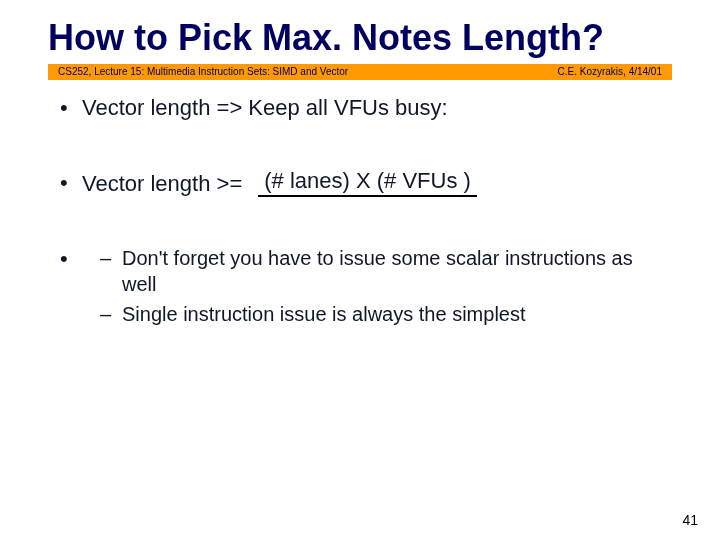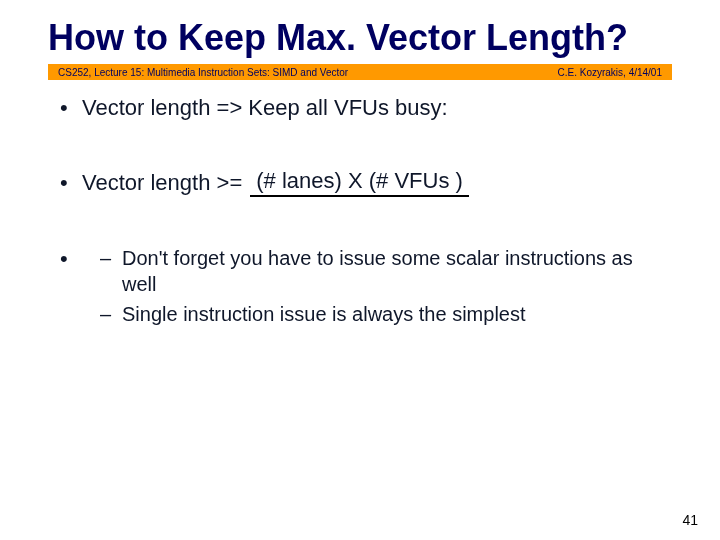--- a/index.html
+++ b/index.html
@@ -20,21 +20,21 @@
   .title {
     font-size: 36px;
     font-weight: bold;
     color: #000060;
     padding: 18px 36px 6px 48px;
     line-height: 1.1;
   }
   .bar {
     display: flex;
     justify-content: space-between;
-    align-items: flex-end;
+    align-items: center;
     background: #ff9900;
     color: #000060;
     font-size: 10px;
     padding: 2px 10px 2px 10px;
     margin: 0 48px 0 48px;
     height: 16px;
   }
   .body {
     padding: 14px 48px 0 56px;
     font-size: 22px;
@@ -63,22 +63,22 @@
     line-height: 1.3;
   }
   ul.sub > li::before {
     content: "–";
     position: absolute;
     left: 6px;
     top: 0;
   }
   .formula-row {
     display: flex;
-    align-items: center;
-    gap: 8px;
+    align-items: flex-end;
+    gap: 16px;
   }
   .fraction {
     display: inline-flex;
     flex-direction: column;
     align-items: center;
     line-height: 1.1;
   }
   .fraction .num {
     border-bottom: 2px solid #000;
     padding: 0 6px 2px 6px;
@@ -93,21 +93,21 @@
     bottom: 12px;
     font-size: 14px;
     color: #000;
   }
 </style>
 </head>
 <body>
 
 <div class="slide">
 
-  <div class="title">How to Keep Max. Vector Length?</div>
+  <div class="title">How to Pick Max. Notes Length?</div>
 
   <div class="bar">
     <span>CS252, Lecture 15: Multimedia Instruction Sets: SIMD and Vector</span>
     <span>C.E. Kozyrakis, 4/14/01</span>
   </div>
 
   <div class="body">
     <ul class="top">
 
       <li>

